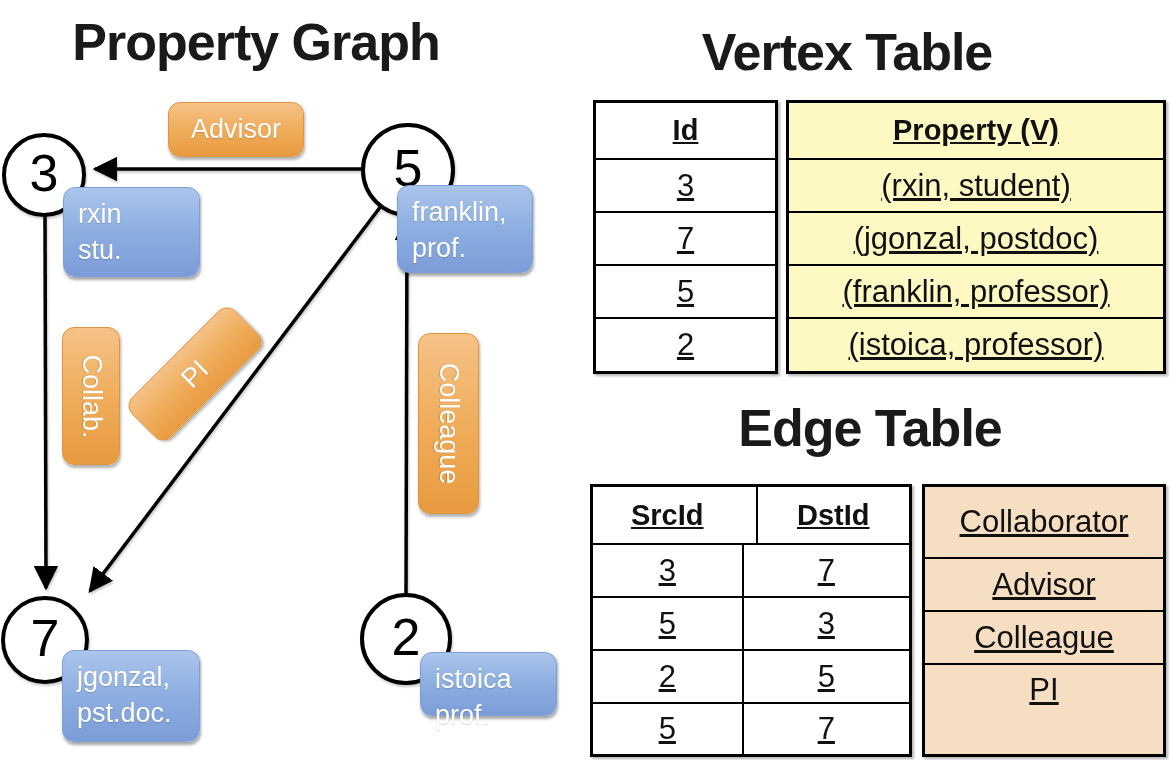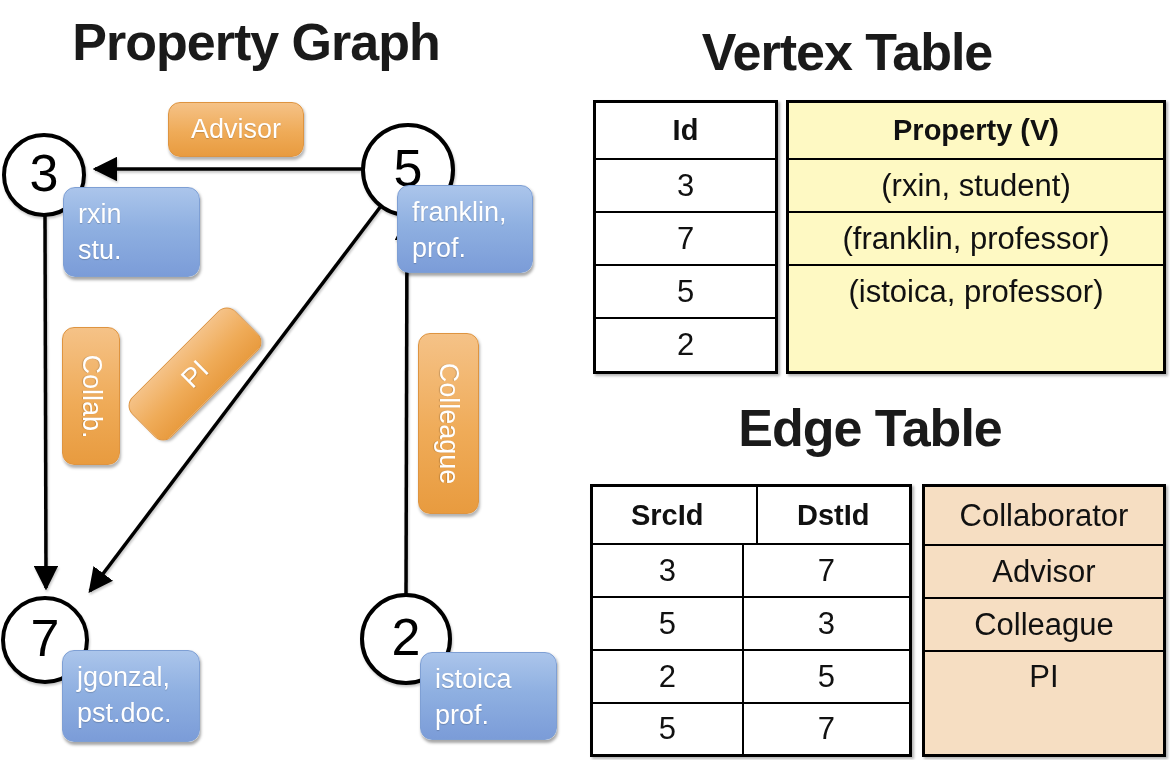--- a/index.html
+++ b/index.html
@@ -41,21 +41,21 @@
   .tbl{
     position:absolute;display:flex;box-sizing:border-box;
   }
   .sub{
     border:3px solid #000;box-sizing:border-box;background:#fff;
     box-shadow:1.5px 2px 2.5px rgba(0,0,0,0.3);
   }
   .row{
     display:flex;align-items:flex-start;justify-content:center;
     border-top:2px solid #000;box-sizing:border-box;
-    font-size:31px;font-weight:300;
+    font-size:31px;font-weight:300;text-decoration:underline;
   }
   .row:first-child{border-top:none;}
   .row .cell{flex:1;text-align:center;align-self:stretch;
     display:flex;align-items:center;justify-content:center;box-sizing:border-box;}
   .row .cell + .cell{border-left:2px solid #000;}
   .hrow{font-weight:bold;font-size:29px;}
 </style>
 </head>
 <body>
 
@@ -106,21 +106,21 @@
     <div>stu.</div>
   </div>
   <div class="vbox" style="left:397px;top:185px;width:136px;height:88px;">
     <div>franklin,</div>
     <div>prof.</div>
   </div>
   <div class="vbox" style="left:62px;top:650px;width:138px;height:92px;">
     <div>jgonzal,</div>
     <div>pst.doc.</div>
   </div>
-  <div class="vbox" style="left:420px;top:652px;width:137px;height:88px;">
+  <div class="vbox" style="left:420px;top:652px;width:137px;height:64px;">
     <div>istoica</div>
     <div>prof.</div>
   </div>
 
   <div class="title" style="left:562px;top:14px;width:570px;margin-top:8px;">Vertex Table</div>
 
   <div class="tbl" style="left:593px;top:100px;">
     <div class="sub" style="width:185px;">
       <div class="row hrow" style="height:55px;">
           <div class="cell">Id</div>
@@ -138,20 +138,23 @@
           <div class="cell">2</div>
         </div>
     </div>
     <div style="width:8px;"></div>
     <div class="sub" style="width:380px;background:#fef9c3;">
       <div class="row hrow" style="height:55px;">
           <div class="cell">Property (V)</div>
         </div>
       <div class="row" style="height:53px;">
           <div class="cell">(rxin, student)</div>
+        </div>
+      <div class="row" style="height:53px;">
+          <div class="cell">(jgonzal, postdoc)</div>
         </div>
       <div class="row" style="height:53px;">
           <div class="cell">(franklin, professor)</div>
         </div>
       <div class="row" style="height:54px;">
           <div class="cell">(istoica, professor)</div>
         </div>
     </div>
   </div>
 
@@ -175,21 +178,21 @@
         <div class="cell" style="flex:0 0 47%;">2</div>
         <div class="cell">5</div>
       </div>
       <div class="row" style="height:52px;">
         <div class="cell" style="flex:0 0 47%;">5</div>
         <div class="cell">7</div>
       </div>
     </div>
     <div style="width:10px;"></div>
     <div class="sub" style="width:244px;background:#F6DEC2;">
-      <div class="row" style="height:57px;">
+      <div class="row" style="height:70px;">
           <div class="cell">Collaborator</div>
         </div>
       <div class="row" style="height:53px;">
           <div class="cell">Advisor</div>
         </div>
       <div class="row" style="height:53px;">
           <div class="cell">Colleague</div>
         </div>
       <div class="row" style="height:52px;">
           <div class="cell">PI</div>

